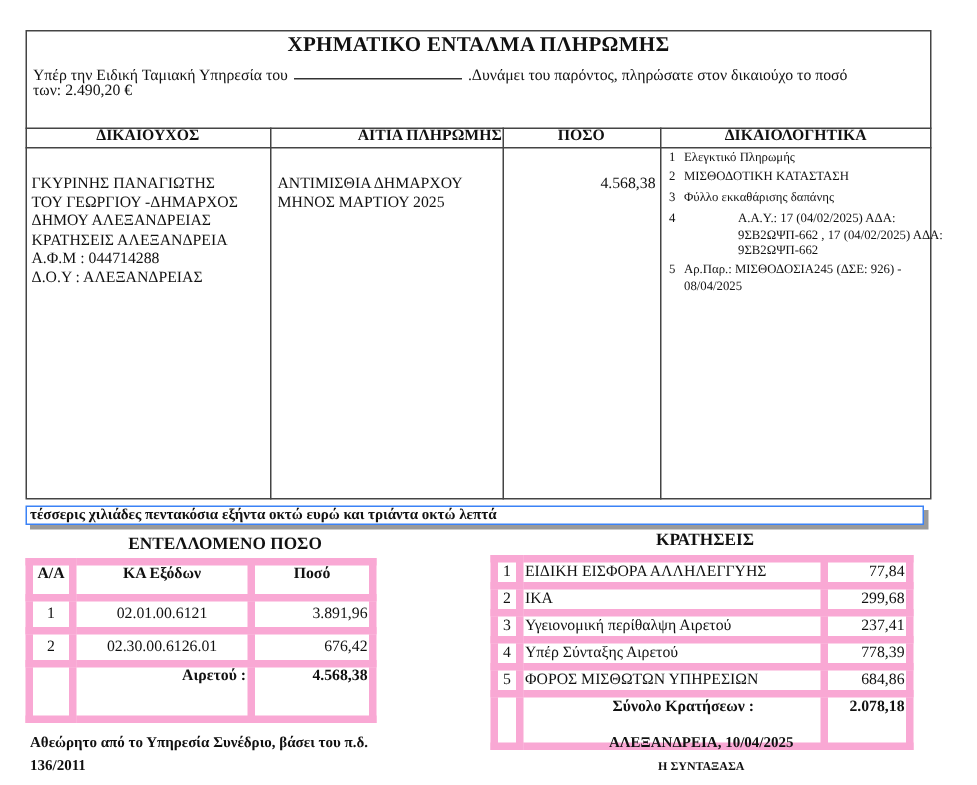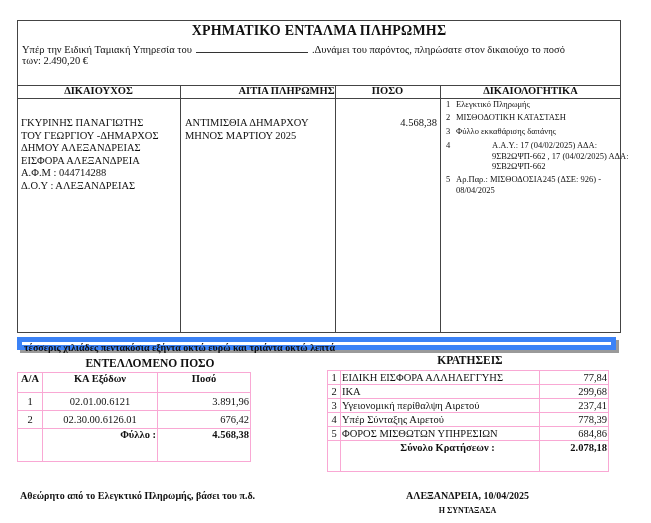--- a/index.html
+++ b/index.html
@@ -11,25 +11,25 @@
   .line1 { left:22px; top:42px; font-size:10.5px; white-space:nowrap; }
   .line1 .blank { display:inline-block; width:112px; border-bottom:1px solid #333; height:10px; margin:0 4px; vertical-align:baseline; }
   .line2 { left:22px; top:55px; font-size:10.5px; }
   .hrow { left:17px; top:85px; width:604px; height:12px; border-top:1px solid #444; border-bottom:1px solid #444; box-sizing:content-box; }
   .vline { position:absolute; width:1px; background:#444; }
   .hcell { position:absolute; top:85px; height:12px; font-weight:bold; font-size:10.5px; text-align:center; line-height:12px; }
   .cell { position:absolute; top:99px; font-size:10.5px; line-height:12.5px;margin-top:18px; }
   .just { position:absolute; font-size:8.5px; line-height:10.5px; }
   .just .n { position:absolute; left:0; }
   .just .t { position:absolute; left:10px; width:160px; }
-  .words { left:17px; top:337px; width:599px; height:13px; border:5px solid #3b82f6; box-shadow:3px 3px 0 #9a9a9a; box-sizing:border-box;
+  .words { left:17px; top:337px; width:599px; height:13px; border:1px solid #3b82f6; box-shadow:3px 3px 0 #9a9a9a; box-sizing:border-box;
            font-size:10px; font-weight:bold; line-height:11px; padding-left:2px; white-space:nowrap; }
   .sec-title { font-weight:bold; font-size:11.5px; text-align:center; }
   table { border-collapse:collapse; position:absolute; }
-  td { border:1px solid #f9a8d4; font-size:10.5px; padding:0 1px; }
+  td { border:5px solid #f9a8d4; font-size:10.5px; padding:0 1px; }
   .t1 td { height:17px; }
   .t2 td { height:13px; line-height:13px; }
   .right { text-align:right; }
   .center { text-align:center; }
   .bold { font-weight:bold; }
   .footer-left { left:20px; top:488px; font-size:10px; font-weight:bold; line-height:15px; width:270px; }
   .footer-right { left:380px; top:488px; width:175px; text-align:center; font-size:10px; font-weight:bold; line-height:15px; }
   .footer-right .sub { font-size:8px; }
 </style>
 </head>
@@ -49,21 +49,21 @@
 
 <div class="hcell" style="left:17px; width:163px;">ΔΙΚΑΙΟΥΧΟΣ</div>
 <div class="hcell" style="left:176px; width:155px;margin-left:33px;">ΑΙΤΙΑ ΠΛΗΡΩΜΗΣ</div>
 <div class="hcell" style="left:335px; width:105px;">ΠΟΣΟ</div>
 <div class="hcell" style="left:440px; width:181px;">ΔΙΚΑΙΟΛΟΓΗΤΙΚΑ</div>
 
 <div class="cell" style="left:21px;">
   <div>ΓΚΥΡΙΝΗΣ ΠΑΝΑΓΙΩΤΗΣ</div>
   <div>ΤΟΥ ΓΕΩΡΓΙΟΥ -ΔΗΜΑΡΧΟΣ</div>
   <div>ΔΗΜΟΥ ΑΛΕΞΑΝΔΡΕΙΑΣ</div>
-  <div>ΕΙΣΦΟΡΑ  ΑΛΕΞΑΝΔΡΕΙΑ</div>
+  <div>ΚΡΑΤΗΣΕΙΣ  ΑΛΕΞΑΝΔΡΕΙΑ</div>
   <div>Α.Φ.Μ : 044714288</div>
   <div>Δ.Ο.Υ : ΑΛΕΞΑΝΔΡΕΙΑΣ</div>
 </div>
 
 <div class="cell" style="left:185px;">
   <div>ΑΝΤΙΜΙΣΘΙΑ ΔΗΜΑΡΧΟΥ</div>
   <div>ΜΗΝΟΣ ΜΑΡΤΙΟΥ 2025</div>
 </div>
 
 <div class="cell" style="left:335px; width:102px; text-align:right;">4.568,38</div>
@@ -106,21 +106,21 @@
     <td class="center">02.01.00.6121</td>
     <td class="right">3.891,96</td>
   </tr>
   <tr>
     <td class="center">2</td>
     <td class="center">02.30.00.6126.01</td>
     <td class="right">676,42</td>
   </tr>
   <tr>
     <td style="height:32px;"></td>
-    <td class="right bold" style="vertical-align:top;">Φύλλο :</td>
+    <td class="right bold" style="vertical-align:top;">Αιρετού :</td>
     <td class="right bold" style="vertical-align:top;">4.568,38</td>
   </tr>
 </tbody>
   </table>
 
 <div class="abs sec-title" style="left:400px; top:354px; width:140px;">ΚΡΑΤΗΣΕΙΣ</div>
 <table class="t2" style="left:327px; top:370px; width:282px;">
   <tbody>
       <tr>
     <td class="center" style="width:10px;">1</td>
@@ -149,18 +149,19 @@
   </tr>
   <tr>
     <td style="height:30px;"></td>
     <td class="center bold" style="vertical-align:top;padding-left:16px;">Σύνολο Κρατήσεων :</td>
     <td class="right bold" style="vertical-align:top;">2.078,18</td>
   </tr>
 </tbody>
   </table>
 
 <div class="abs footer-left">
-  <div>Αθεώρητο από το Ελεγκτικό Πληρωμής, βάσει του π.δ.</div>
+  <div>Αθεώρητο από το Υπηρεσία Συνέδριο, βάσει του π.δ.</div>
+  <div>136/2011</div>
 </div>
 <div class="abs footer-right">
   <div>ΑΛΕΞΑΝΔΡΕΙΑ,  10/04/2025</div>
   <div class="sub">Η ΣΥΝΤΑΞΑΣΑ</div>
 </div>
 
 </body></html>

